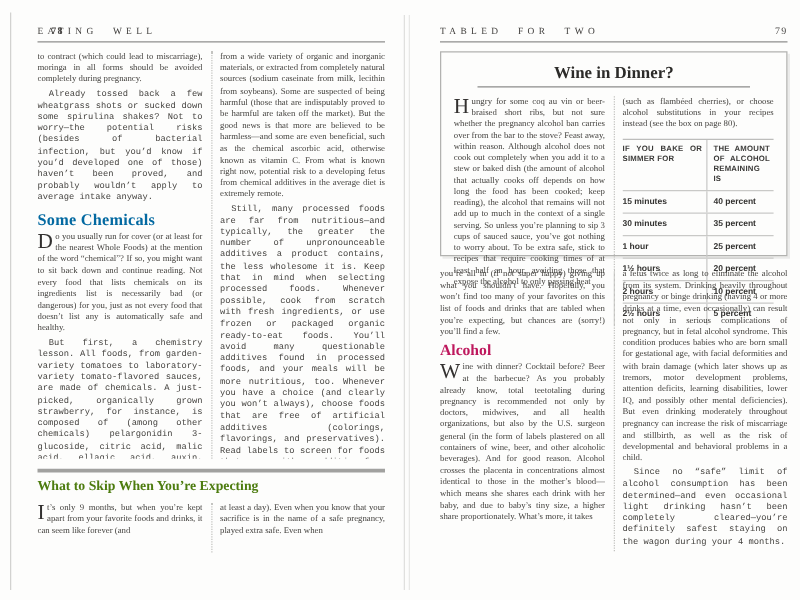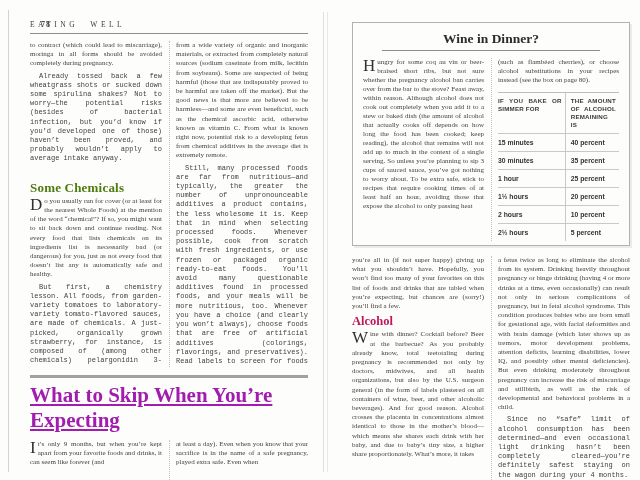--- a/index.html
+++ b/index.html
@@ -22,30 +22,30 @@
   .runhead .rh-title{display:block;font-size:7.5px;letter-spacing:3.5px;word-spacing:7px;color:#3e3c3a;}
 
   .cols{display:flex;}
   .col{width:132px;text-align:justify;font-size:7px;line-height:9.2px;overflow:hidden;}
   .cdiv{border-left:1px dotted #c3c3c0;margin:0 6px 0 7px;}
   .body-cols{height:326px;justify-content:space-between;}
   p{margin:0 0 3px;}
   .ind{text-indent:9px;font-family:Liberation Mono, monospace;}
   .dropcap{float:left;font-size:17px;line-height:14px;padding:1px 2px 0 0;color:#333130;}
 
-  .subhead{font-size:13px;font-weight:700;color:#4d7c0f;margin:19px 0 5px;letter-spacing:.2px;}
+  .subhead{font-size:13px;font-weight:700;color:#0369a1;margin:7px 0 5px;letter-spacing:.2px;}
   .subhead2{font-size:12.5px;font-weight:700;color:#be185d;margin:6px 0 4px;}
 
   .section-rule{height:3px;background:#a1a19f;margin-top:8px;}
-  .section-head{font-size:21px;font-weight:700;color:#a21caf;margin:5px 0 7px;text-decoration:underline;}
+  .section-head{font-size:11px;font-weight:700;color:#4d7c0f;margin:5px 0 7px;}
   .section-cols{height:40px;}
 
   .sidebox{
     border:1px solid #b2b2b0;box-shadow:2px 2px 0 rgba(0,0,0,0.07);
-    margin-top:2px;padding:8px 10px 8px 10px;height:224px;box-sizing:border-box;background:#fdfdfc;
+    margin-top:2px;padding:8px 10px 8px 10px;height:164px;box-sizing:border-box;background:#fdfdfc;
   }
   .box-title{text-align:center;font-size:13.5px;font-weight:700;color:#2c2b29;}
   .box-title-rule{width:218px;border-bottom:1px solid #8c8c8a;margin:3px auto 7px;}
   .box-cols .col{width:121px;font-size:7px;line-height:9px;}
 
   .mini-table{margin-top:7px;border-top:1px solid #bdbdbb;font-family:"Liberation Sans","DejaVu Sans",sans-serif;}
   .trow{display:flex;border-bottom:1px solid #c9c9c7;}
   .trow:last-child{border-bottom:none;}
   .tcell{box-sizing:border-box;padding:4px 3px 4px 0;}
   .tc1{width:56%;border-right:1px solid #c9c9c7;}
@@ -93,20 +93,24 @@
         <p><span class="dropcap">I</span><span>t’s only 9 months, but when you’re kept apart from your favorite foods and drinks, it can seem like forever (and</span></p>
       </div>
       <div class="cdiv"></div>
       <div class="col">
         <p>at least a day). Even when you know that your sacrifice is in the name of a safe pregnancy, played extra safe. Even when</p>
       </div>
     </div>
   </div>
 
   <div class="page page-right">
+    <div class="runhead">
+      <span class="rh-title">TABLED FOR TWO</span>
+      <span class="folio folio-right">79</span>
+    </div>
 
     <div class="sidebox">
       <div class="box-title">Wine in Dinner?</div>
       <div class="box-title-rule"></div>
       <div class="cols box-cols">
         <div class="col">
           <p><span class="dropcap">H</span><span>ungry for some coq au vin or beer-braised short ribs, but not sure whether the pregnancy alcohol ban carries over from the bar to the stove? Feast away, within reason. Although alcohol does not cook out completely when you add it to a stew or baked dish (the amount of alcohol that actually cooks off depends on how long the food has been cooked; keep reading), the alcohol that remains will not add up to much in the context of a single serving. So unless you’re planning to sip 3 cups of sauced sauce, you’ve got nothing to worry about. To be extra safe, stick to recipes that require cooking times of at least half an hour, avoiding those that expose the alcohol to only passing heat</span></p>
         </div>
         <div class="cdiv"></div>
         <div class="col">

